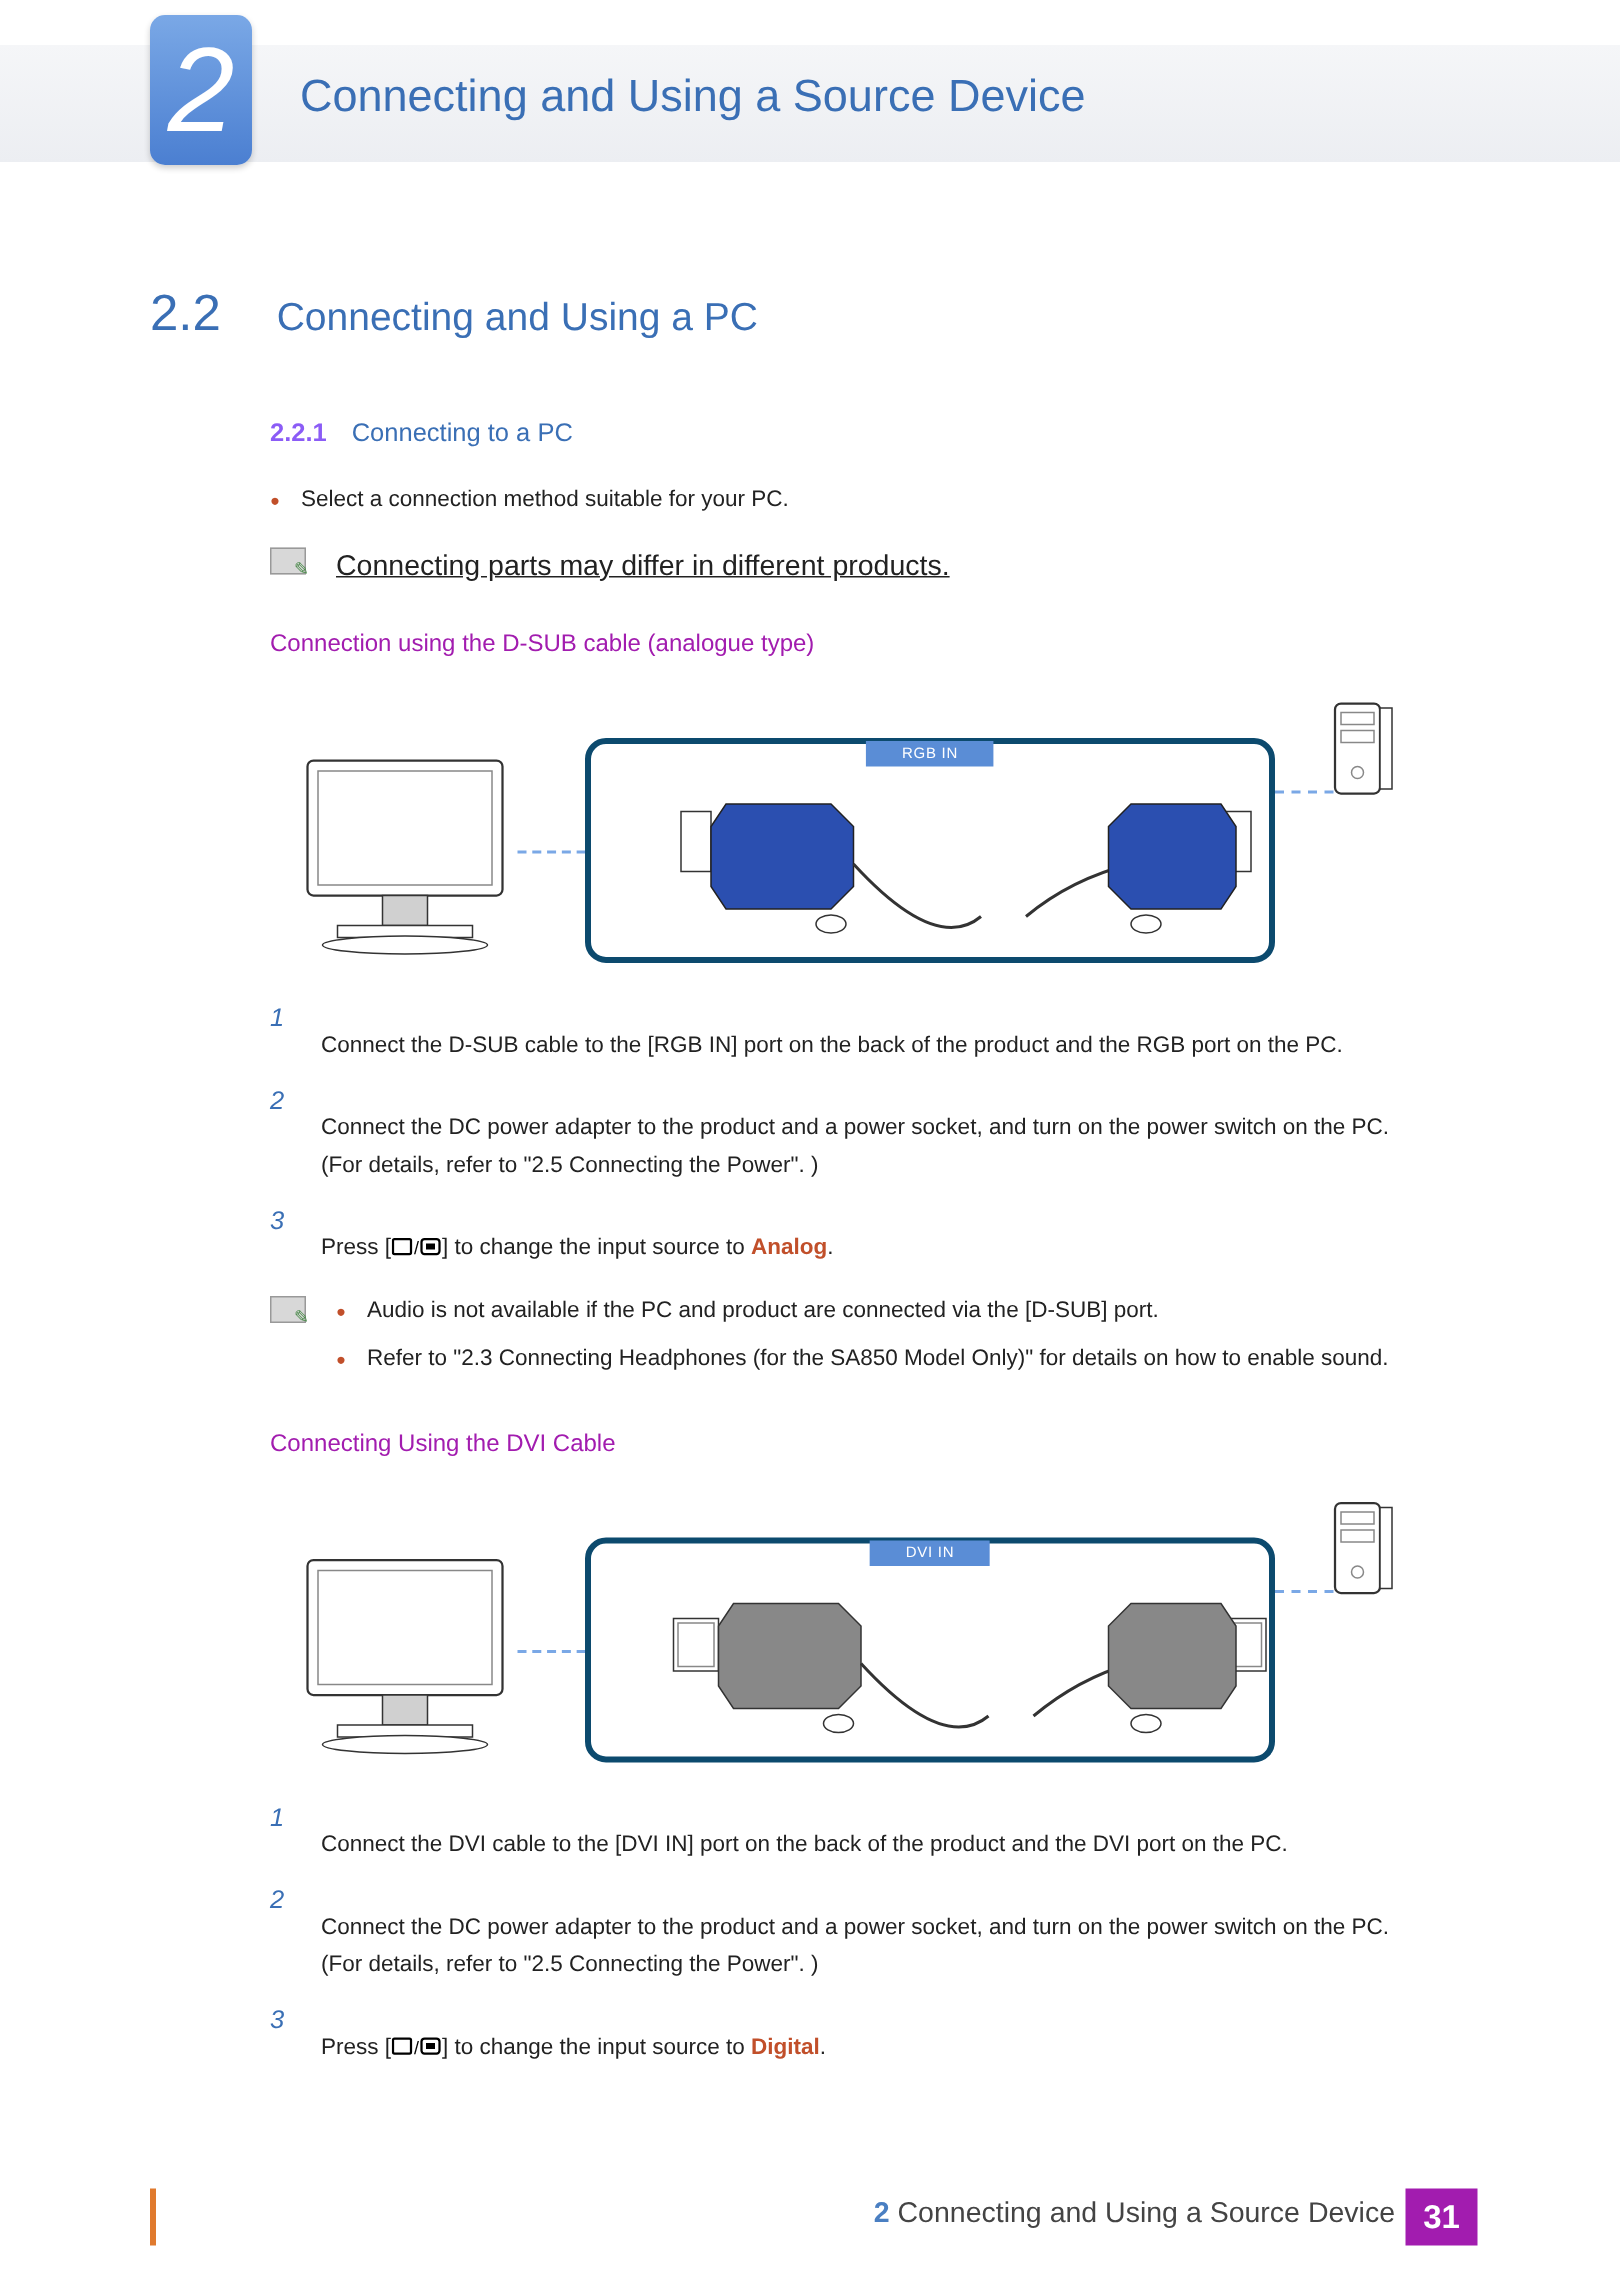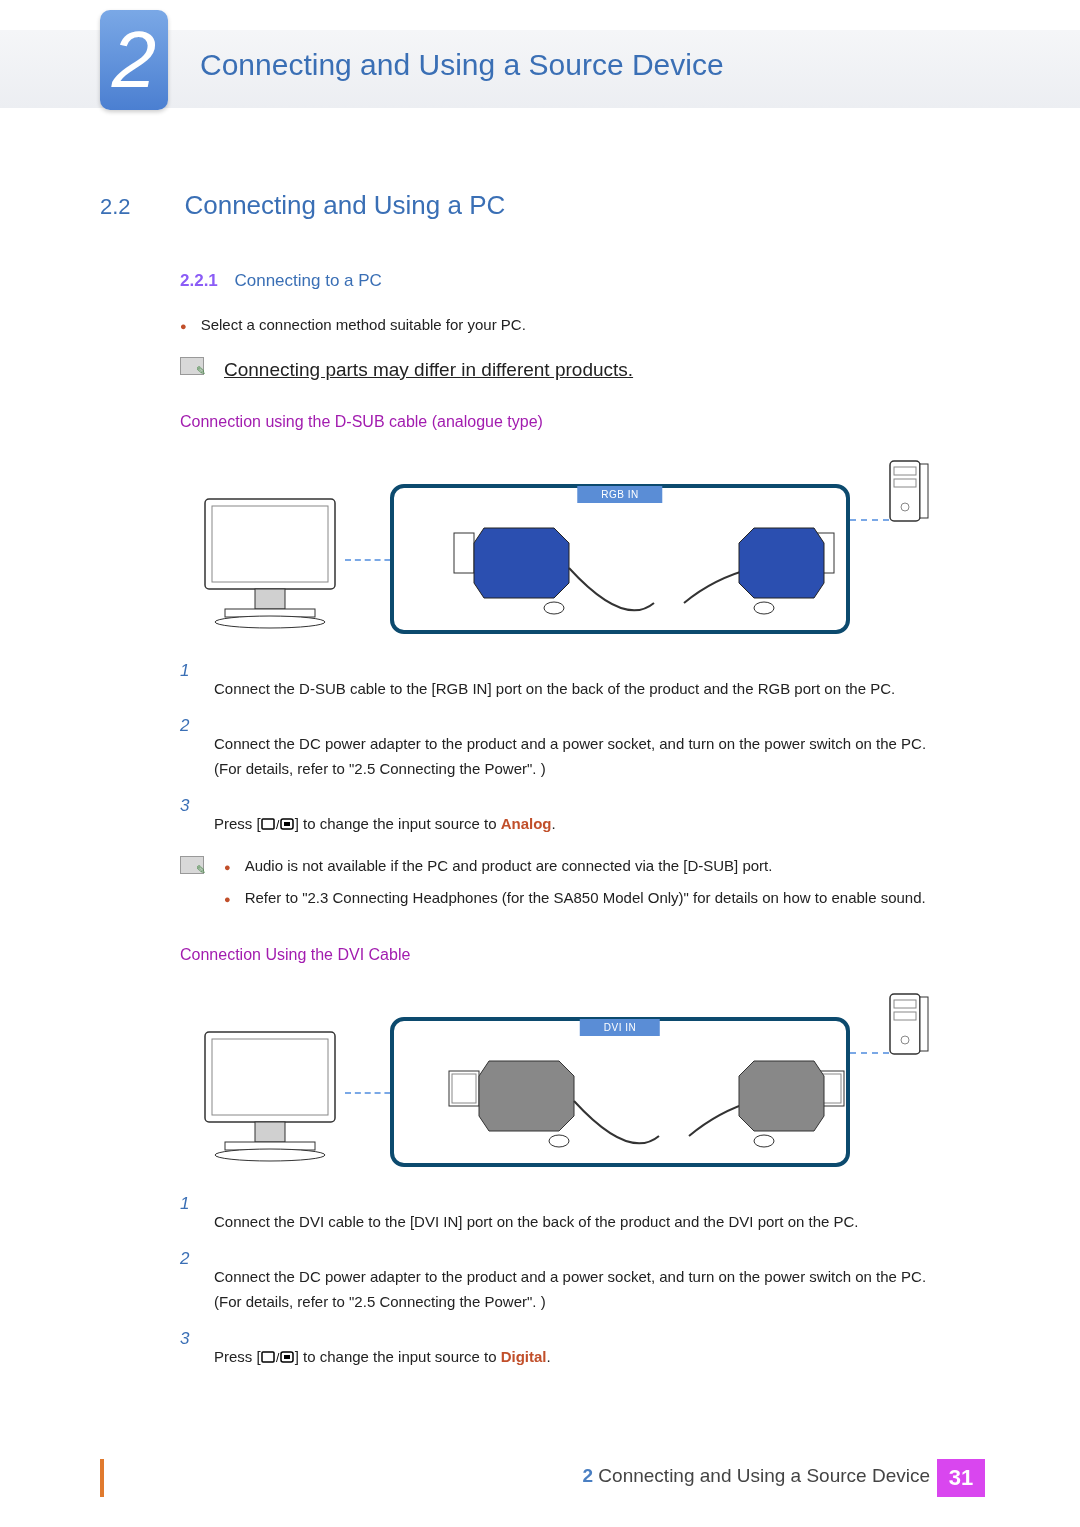--- a/index.html
+++ b/index.html
@@ -51,21 +51,21 @@
   }
   
   .content {
     position: absolute;
     top: 190px;
     left: 100px;
     right: 95px;
   }
   .section-num {
     color: #3a6fb5;
-    font-size: 22px;
+    font-size: 34px;
     font-weight: 400;
     display: inline-block;
     width: 80px;
     vertical-align: baseline;
   }
   .section-title {
     color: #3a6fb5;
     font-size: 26px;
     font-weight: 400;
     display: inline-block;
@@ -244,21 +244,21 @@
   .footer-chnum {
     color: #4a7fc2;
     font-weight: 700;
   }
   .page-num-box {
     position: absolute;
     right: 95px;
     bottom: 0;
     width: 48px;
     height: 38px;
-    background: #d946ef;
+    background: #a21caf;
     color: #fff;
     font-size: 22px;
     font-weight: 700;
     text-align: center;
     line-height: 38px;
   }
 </style>
 </head>
 <body>
 
@@ -361,21 +361,21 @@
           <span class="bullet-dot">●</span>
           <span>Audio is not available if the PC and product are connected via the [D-SUB] port.</span>
         </div>
         <div class="bullet-item">
           <span class="bullet-dot">●</span>
           <span>Refer to "2.3 Connecting Headphones (for the SA850 Model Only)" for details on how to enable sound.</span>
         </div>
       </div>
     </div>
 
-    <div class="conn-heading">Connection Using the DVI Cable</div>
+    <div class="conn-heading">Connecting Using the DVI Cable</div>
 
     <div class="figure">
       <svg class="monitor" viewBox="0 0 155 135">
         <rect x="5" y="5" width="130" height="90" rx="4" fill="#fff" stroke="#333" stroke-width="1.5"></rect>
         <rect x="12" y="12" width="116" height="76" fill="#fff" stroke="#888" stroke-width="1"></rect>
         <rect x="55" y="95" width="30" height="20" fill="#d0d0d0" stroke="#333"></rect>
         <rect x="25" y="115" width="90" height="8" fill="#fff" stroke="#333"></rect>
         <ellipse cx="70" cy="128" rx="55" ry="6" fill="#fff" stroke="#333"></ellipse>
       </svg>
       <div class="dashed d1"></div>

